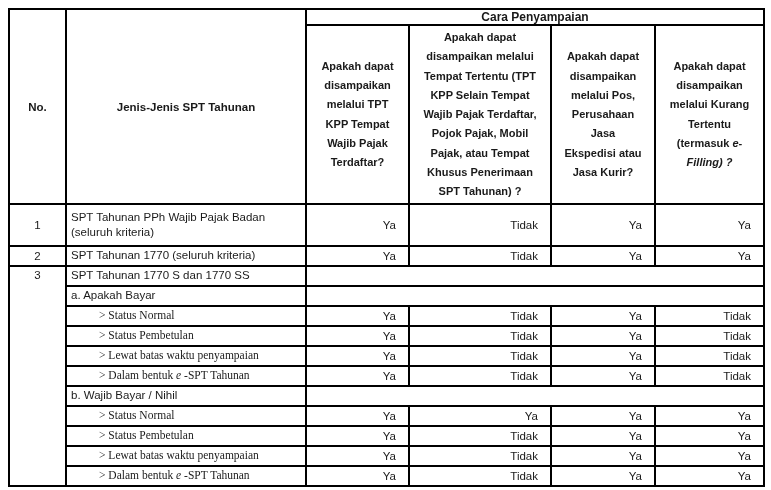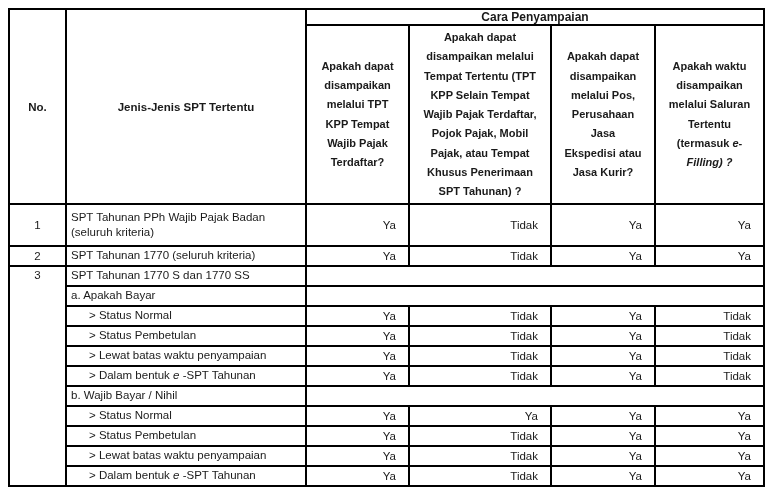--- a/index.html
+++ b/index.html
@@ -53,21 +53,21 @@
     vertical-align: top;
     padding-top: 2px;
   }
   td.label-cell {
     font-size: 11.5px;
     text-align: left;
     vertical-align: middle;
     padding: 1px 3px 1px 4px;
     line-height: 1.35;
   }
-  td.label-cell.indent { padding-left: 22px; }
+  td.label-cell.indent { padding-left: 32px; font-family: Liberation Serif, serif; }
   td.value-cell {
     font-size: 11.5px;
     text-align: right;
     vertical-align: middle;
     padding: 0 12px;
   }
   tr.data-row { height: 20px; }
   tr.data-row.tall { height: 42px; }
   .it { font-style: italic; text-align: center; }
 </style>
@@ -80,28 +80,28 @@
         <col style="width: 57px;">
         <col style="width: 240px;">
         <col style="width: 103px;">
         <col style="width: 142px;">
         <col style="width: 104px;">
         <col style="width: 109px;">
       </colgroup>
     <thead>
       <tr>
         <th class="corner-header" rowspan="2">No.</th>
-        <th class="corner-header" rowspan="2">Jenis-Jenis SPT Tertentu</th>
+        <th class="corner-header" rowspan="2">Jenis-Jenis SPT Tahunan</th>
         <th class="group-header" colspan="4">Cara Penyampaian</th>
       </tr>
       <tr id="question-row">
           <th class="question-header"><span>Apakah dapat disampaikan melalui TPT KPP Tempat Wajib Pajak Terdaftar?</span></th>
           <th class="question-header"><span>Apakah dapat disampaikan melalui Tempat Tertentu (TPT KPP Selain Tempat Wajib Pajak Terdaftar, Pojok Pajak, Mobil Pajak, atau Tempat Khusus Penerimaan SPT Tahunan) ?</span></th>
           <th class="question-header"><span>Apakah dapat disampaikan melalui Pos, Perusahaan Jasa Ekspedisi atau Jasa Kurir?</span></th>
-          <th class="question-header"><span>Apakah waktu disampaikan melalui Saluran Tertentu (termasuk </span><span class="it">e-Filling</span><span class="it">) ?</span></th>
+          <th class="question-header"><span>Apakah dapat disampaikan melalui Kurang Tertentu (termasuk </span><span class="it">e-Filling</span><span class="it">) ?</span></th>
         </tr>
     </thead>
     <tbody id="table-body">
         <tr class="data-row tall">
           <td class="no-cell">1</td>
           <td class="label-cell"><span>SPT Tahunan PPh Wajib Pajak Badan (seluruh kriteria)</span></td>
           <td class="value-cell">Ya</td>
           <td class="value-cell">Tidak</td>
           <td class="value-cell">Ya</td>
           <td class="value-cell">Ya</td>

